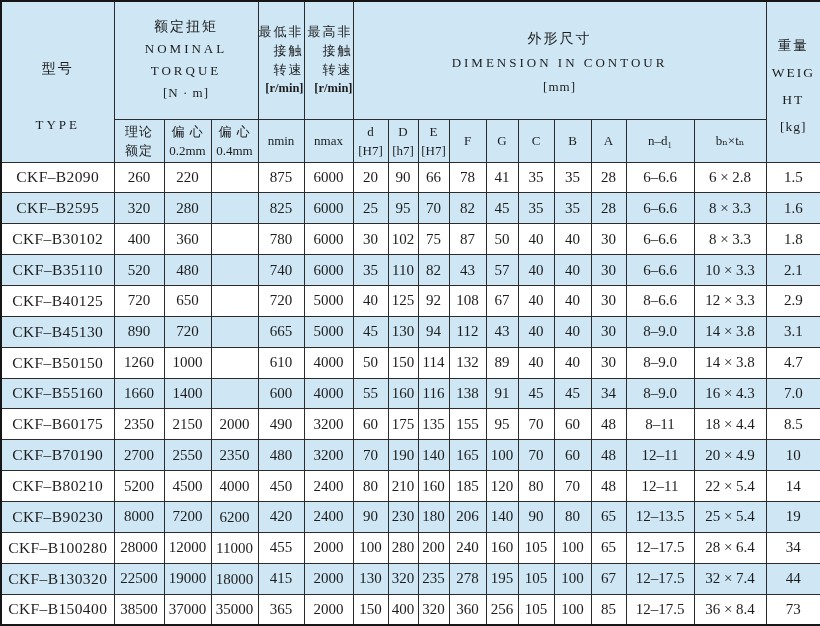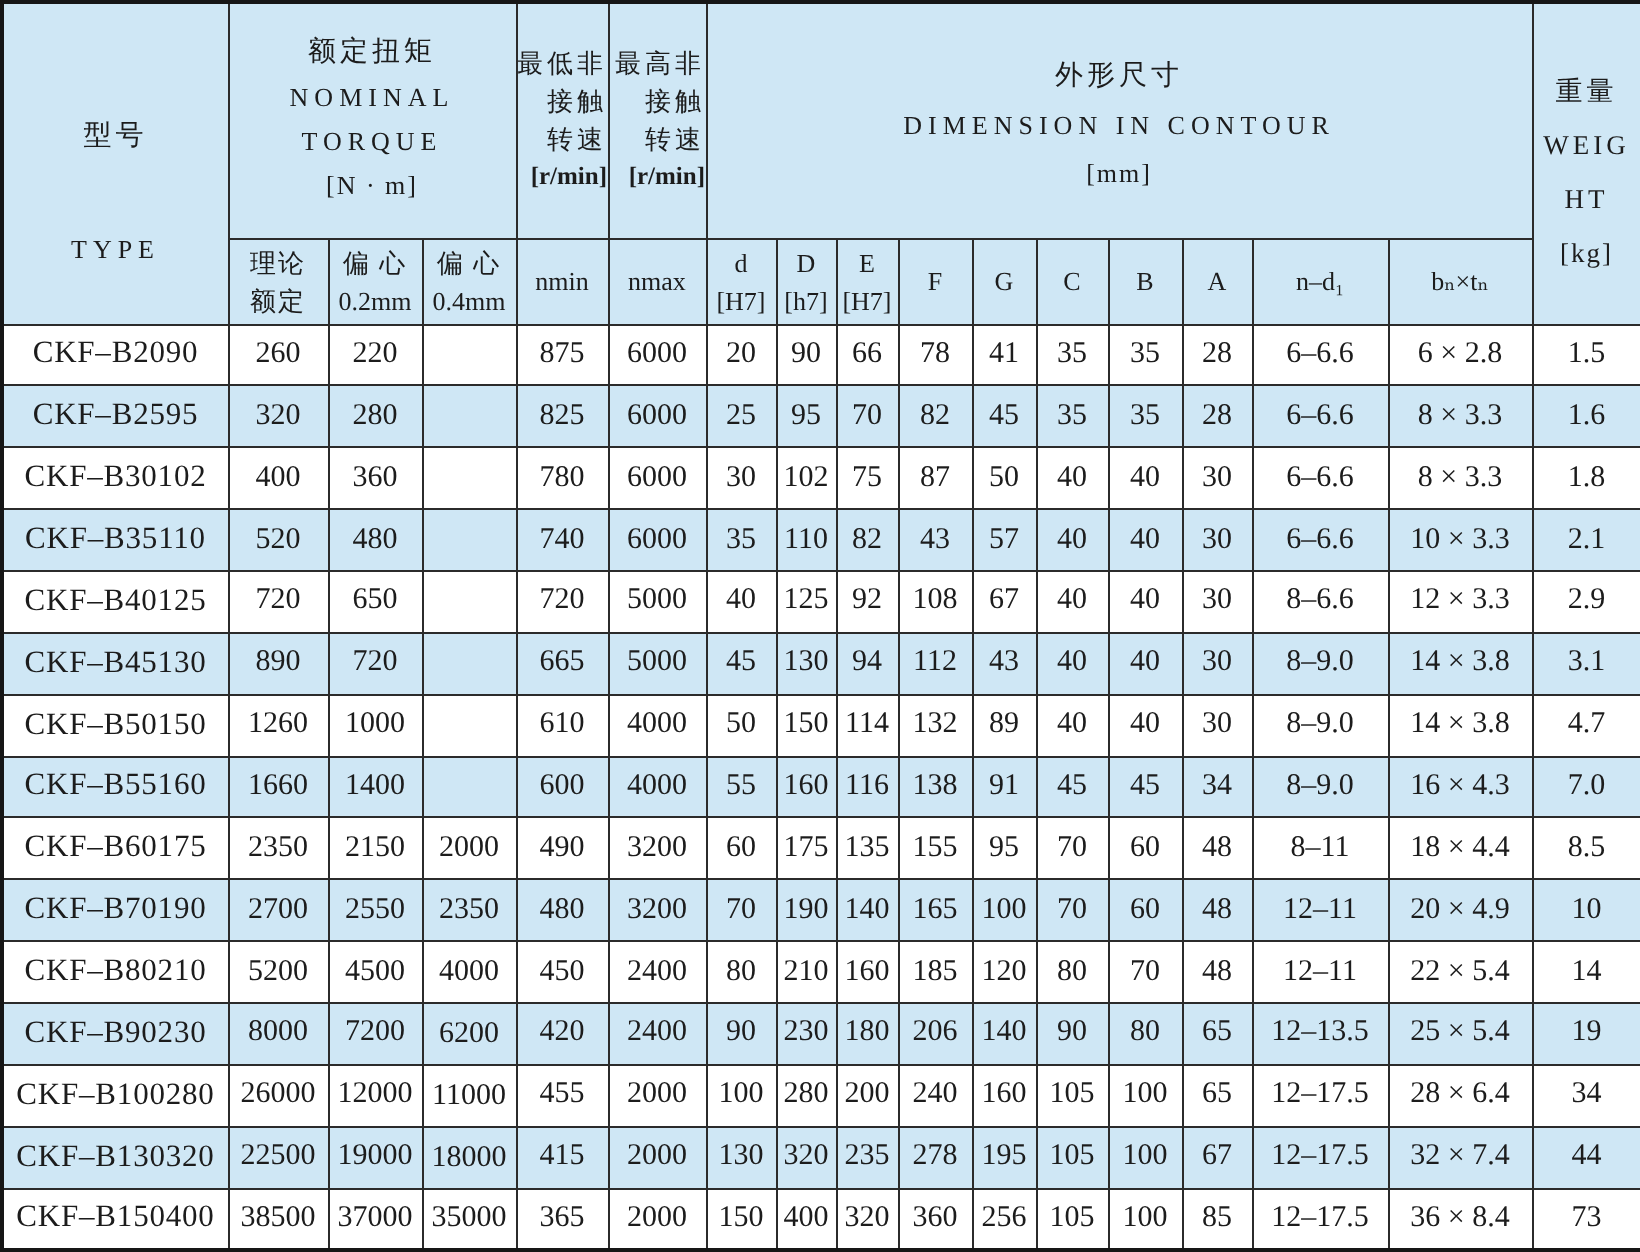--- a/index.html
+++ b/index.html
@@ -374,21 +374,21 @@
         <td>140</td>
         <td>90</td>
         <td>80</td>
         <td>65</td>
         <td>12–13.5</td>
         <td>25 × 5.4</td>
         <td>19</td>
       </tr>
       <tr>
         <td class="model">CKF–B100280</td>
-        <td>26000</td>
+        <td>28000</td>
         <td>12000</td>
         <td class="raised">11000</td>
         <td>455</td>
         <td>2000</td>
         <td>100</td>
         <td>280</td>
         <td>200</td>
         <td>240</td>
         <td>160</td>
         <td>105</td>

